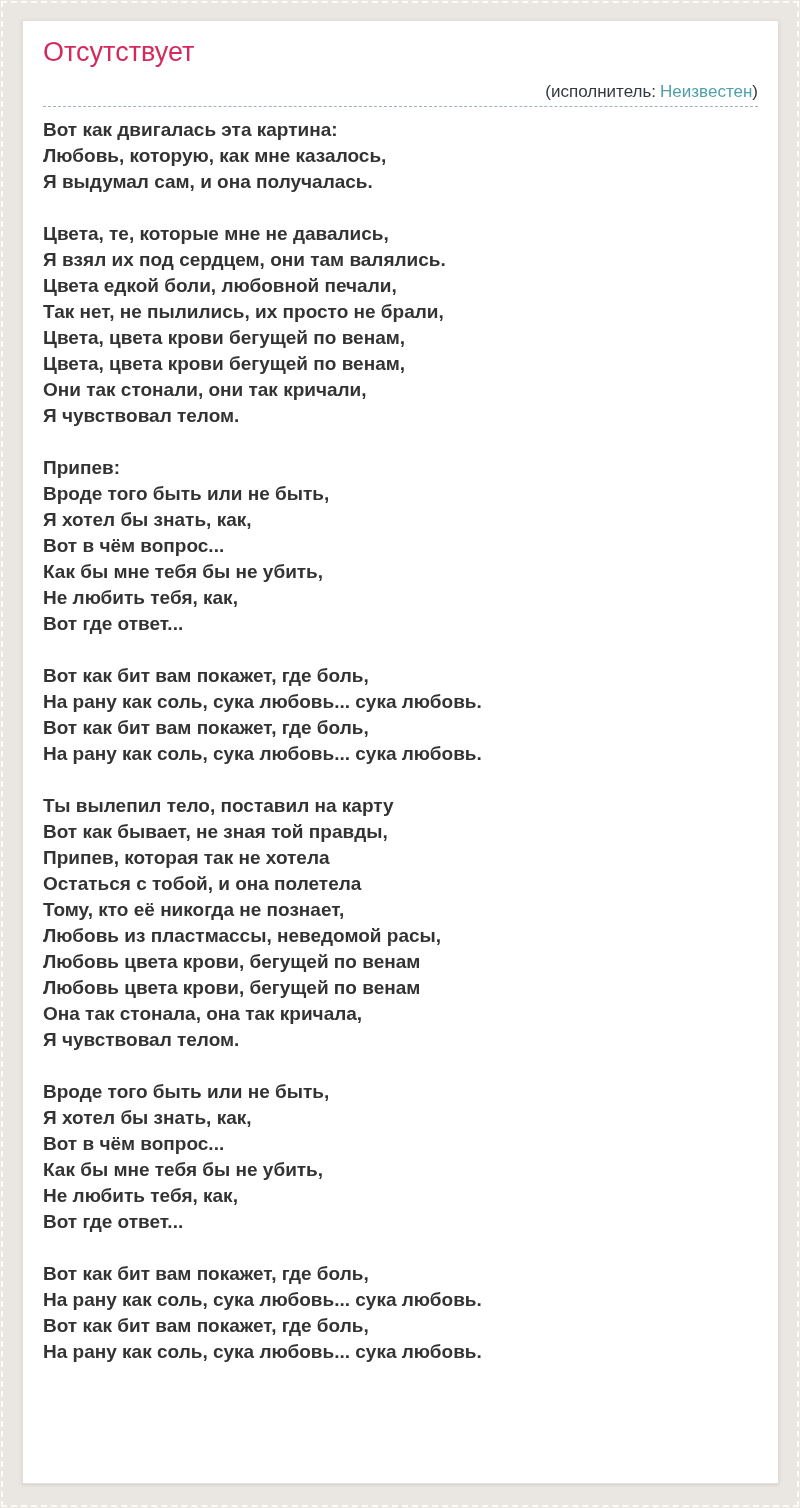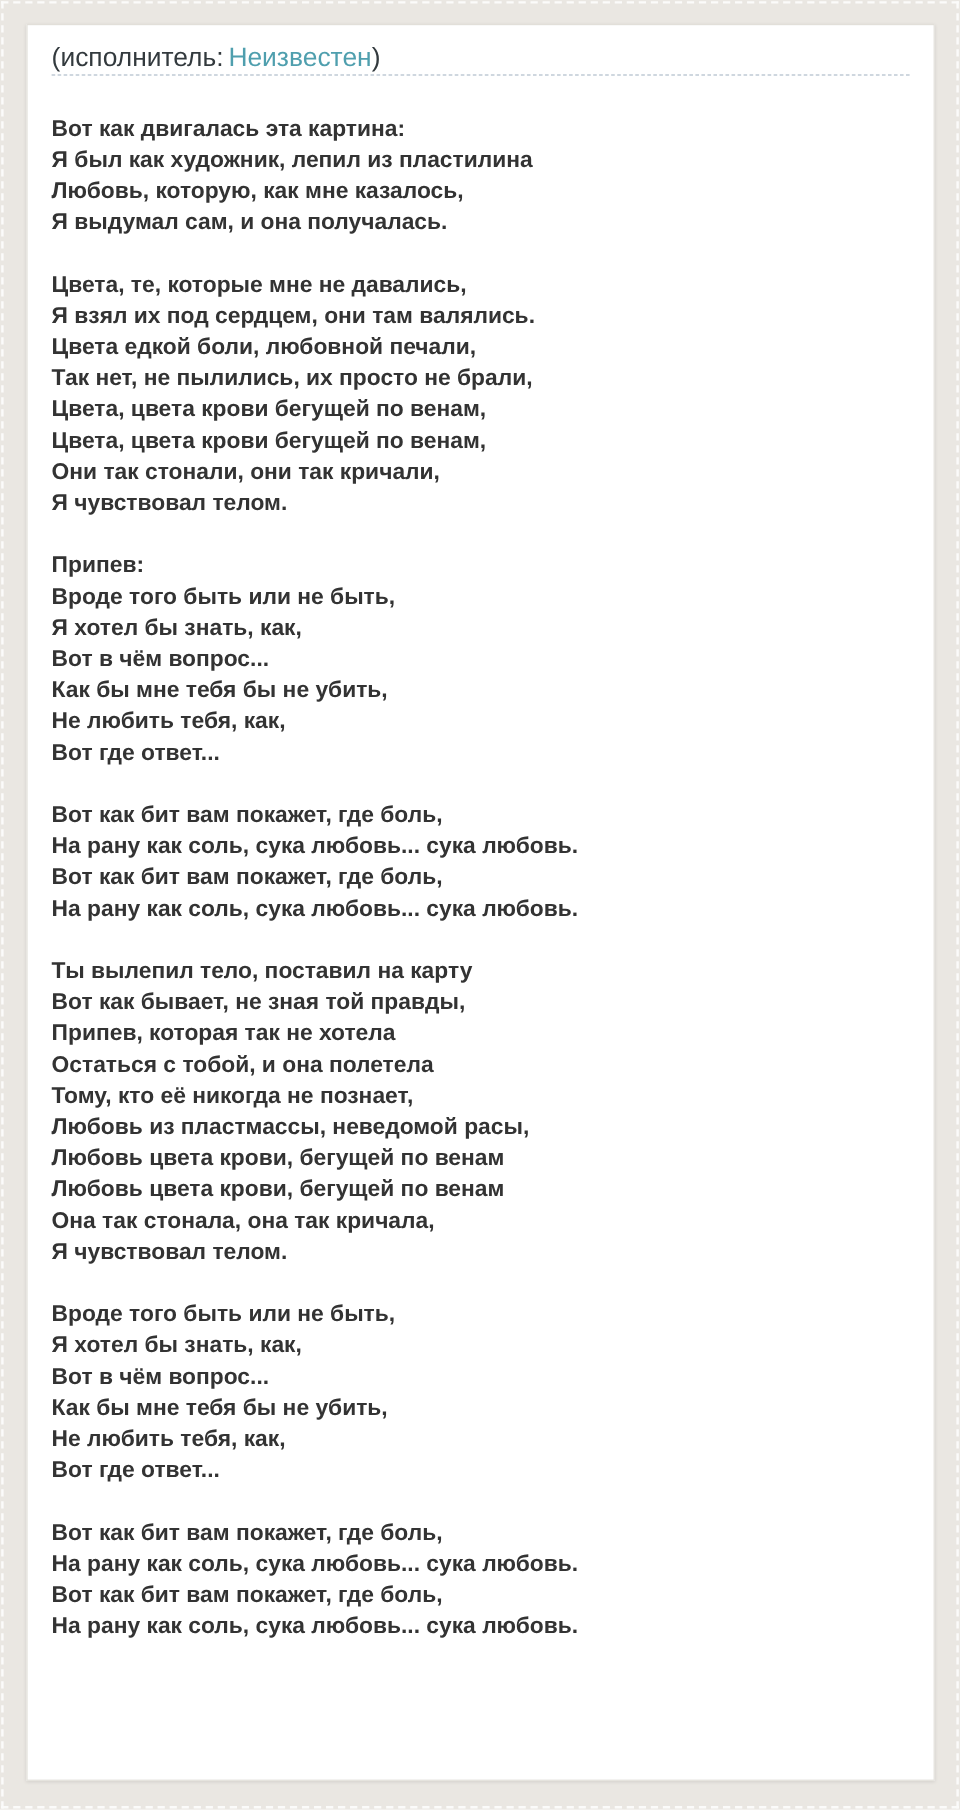--- a/index.html
+++ b/index.html
@@ -31,54 +31,55 @@
     padding: 15px 20px 22px 20px;
   }
   .song-title {
     margin: 0;
     font-size: 27px;
     line-height: 32px;
     font-weight: 400;
     color: var(--title, #d5295b);
   }
   .artist-line {
-    margin-top: 1px;
-    font-size: 22px;
+    margin-top: 13px;
+    font-size: 17px;
     line-height: 22px;
     color: #333a3e;
     padding-bottom: 3px;
     border-bottom: 1px dashed var(--separator, #9fb0bf);
+    text-align: right;
   }
   .artist-link {
     color: var(--artist-link, #4f9fae);
     text-decoration: none;
     margin-left: 4px;
     cursor: pointer;
   }
   .lyrics {
-    margin-top: 32px;
+    margin-top: 10px;
     font-size: 19px;
     font-weight: 700;
     line-height: 26px;
     color: var(--lyrics-text, #333333);
   }
   .lyric-line { min-height: 26px; white-space: pre-wrap; }
 </style>
 </head>
 <body>
 
 <div class="edge-frame"></div>
 
 <div class="page-card">
+  <h1 class="song-title">Отсутствует</h1>
   <div class="artist-line">
     <span>(исполнитель:</span><a class="artist-link" href="#">Неизвестен</a><span>)</span>
   </div>
   <div class="lyrics" id="lyrics">
       <div class="lyric-line">Вот как двигалась эта картина:</div>
-      <div class="lyric-line">Я был как художник, лепил из пластилина</div>
       <div class="lyric-line">Любовь, которую, как мне казалось,</div>
       <div class="lyric-line">Я выдумал сам, и она получалась.</div>
       <div class="lyric-line blank">&nbsp;</div>
       <div class="lyric-line">Цвета, те, которые мне не давались,</div>
       <div class="lyric-line">Я взял их под сердцем, они там валялись.</div>
       <div class="lyric-line">Цвета едкой боли, любовной печали,</div>
       <div class="lyric-line">Так нет, не пылились, их просто не брали,</div>
       <div class="lyric-line">Цвета, цвета крови бегущей по венам,</div>
       <div class="lyric-line">Цвета, цвета крови бегущей по венам,</div>
       <div class="lyric-line">Они так стонали, они так кричали,</div>

